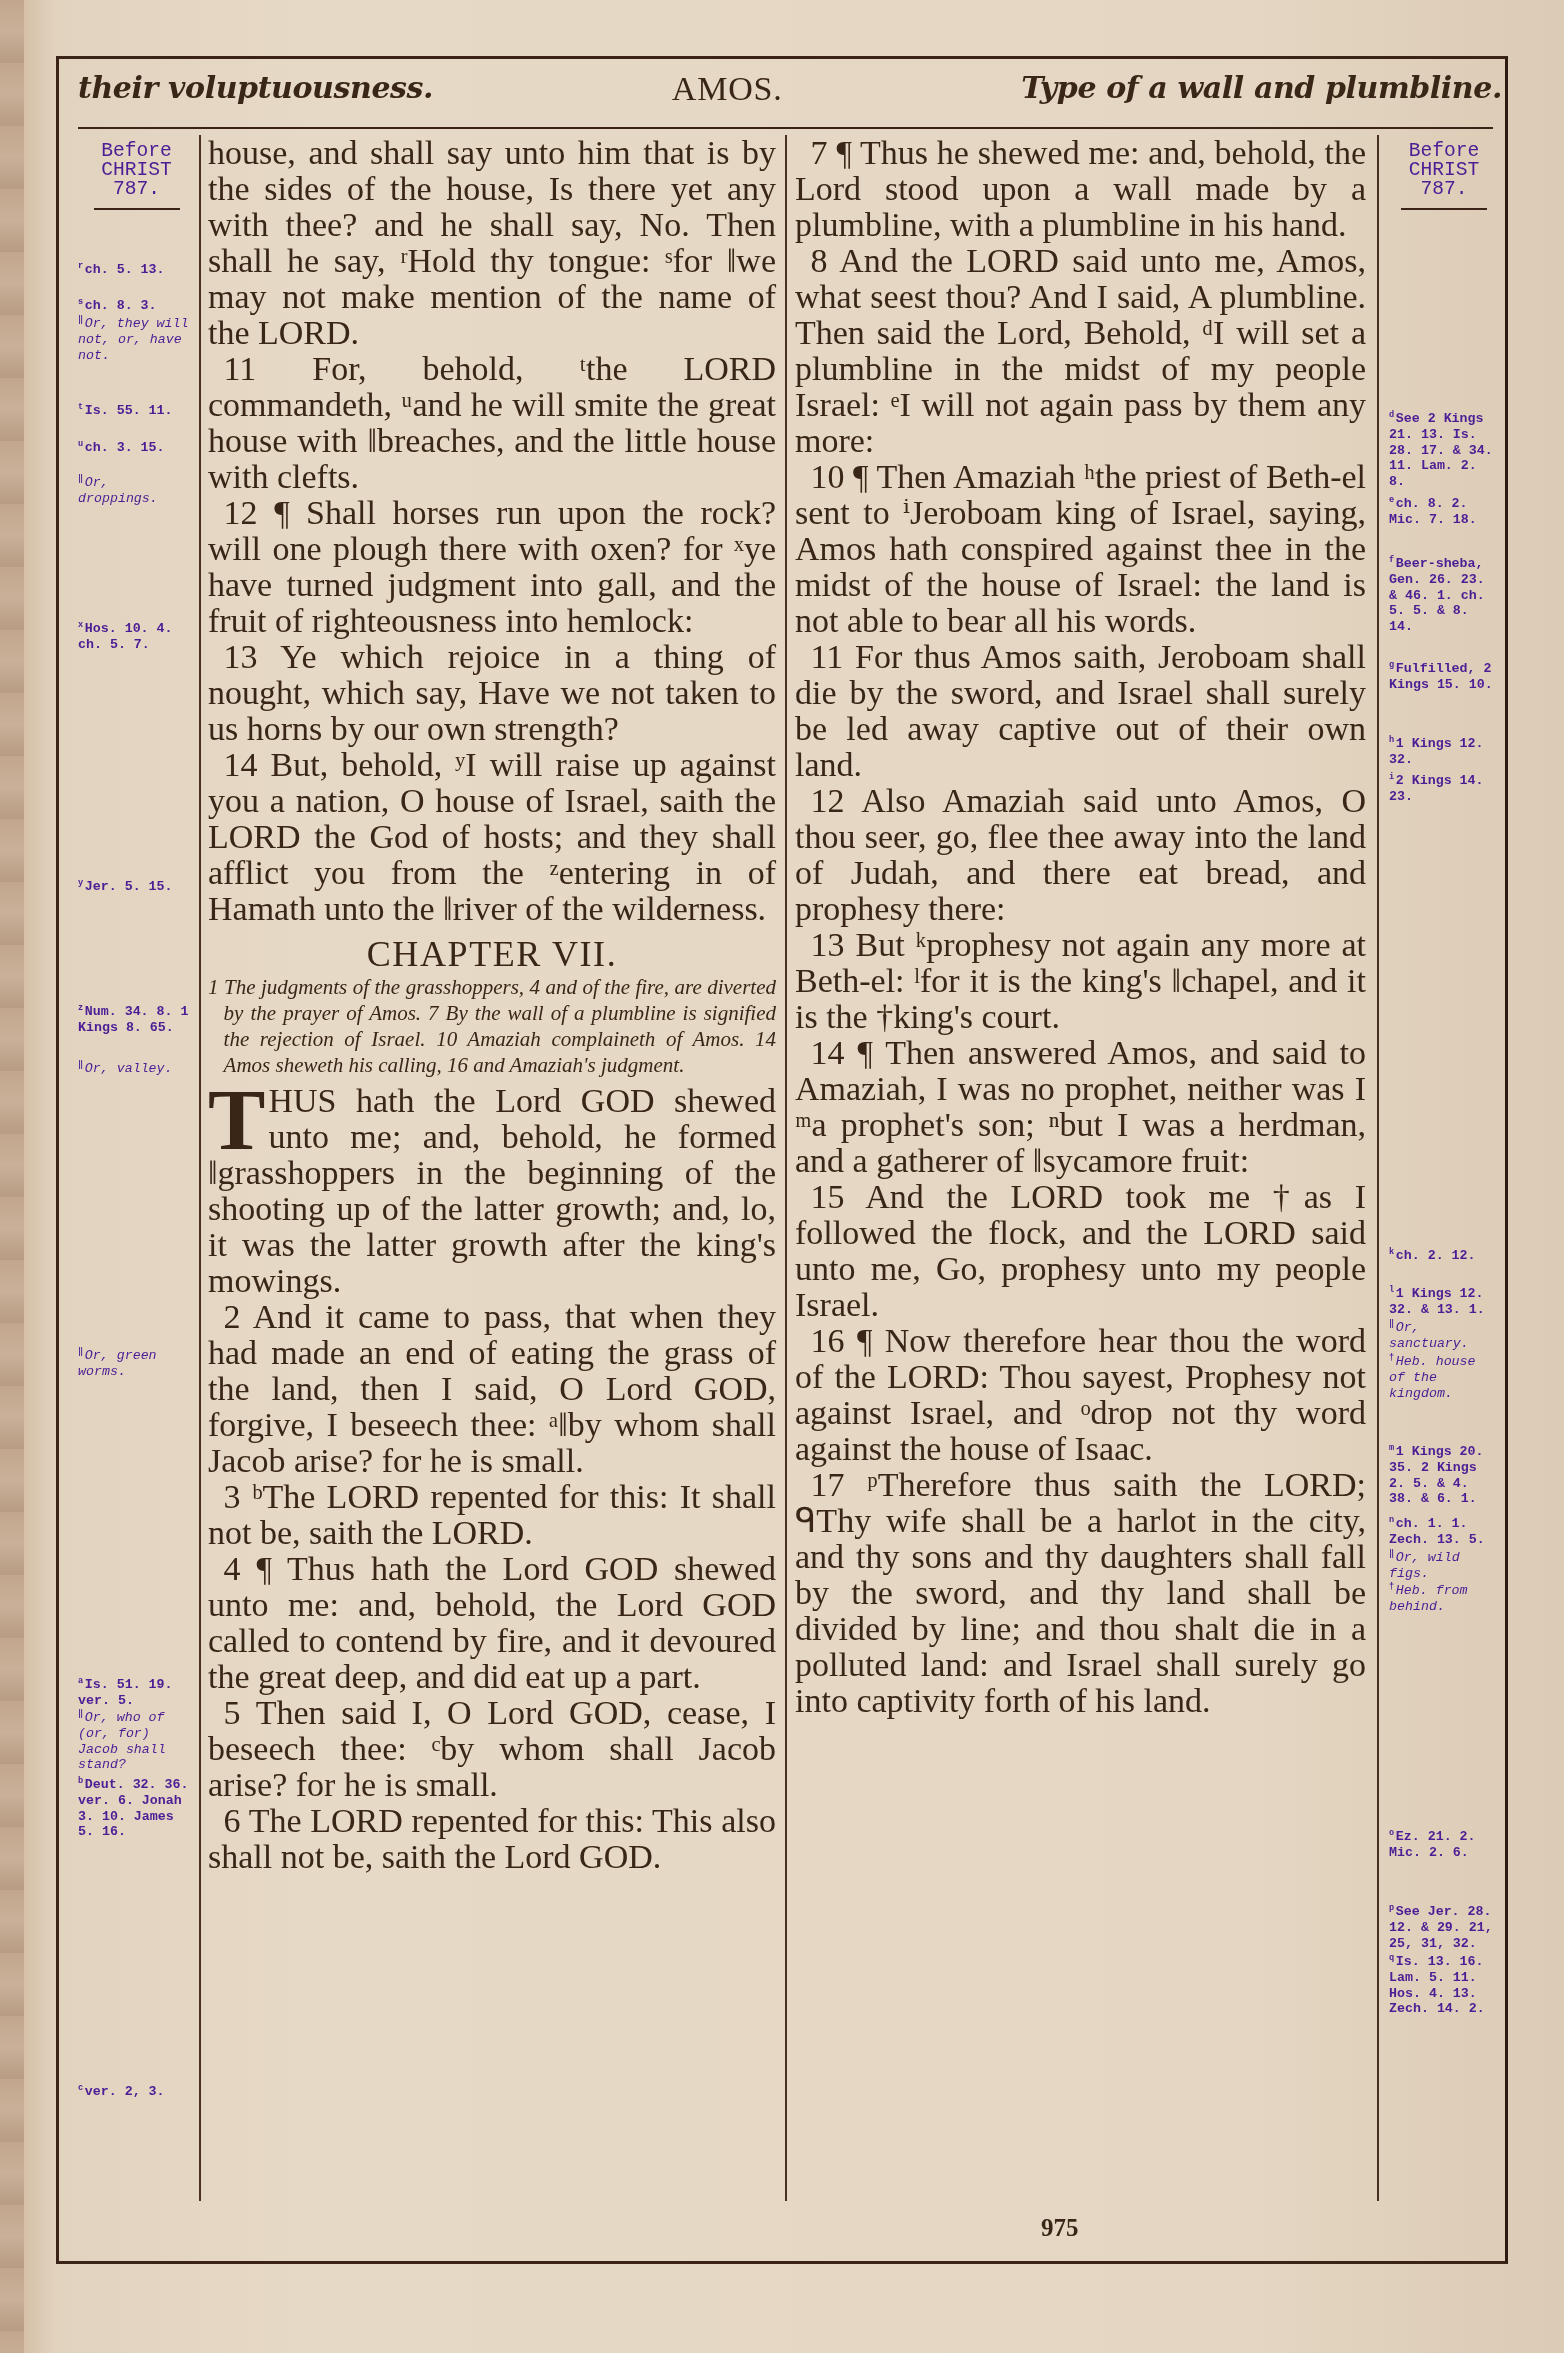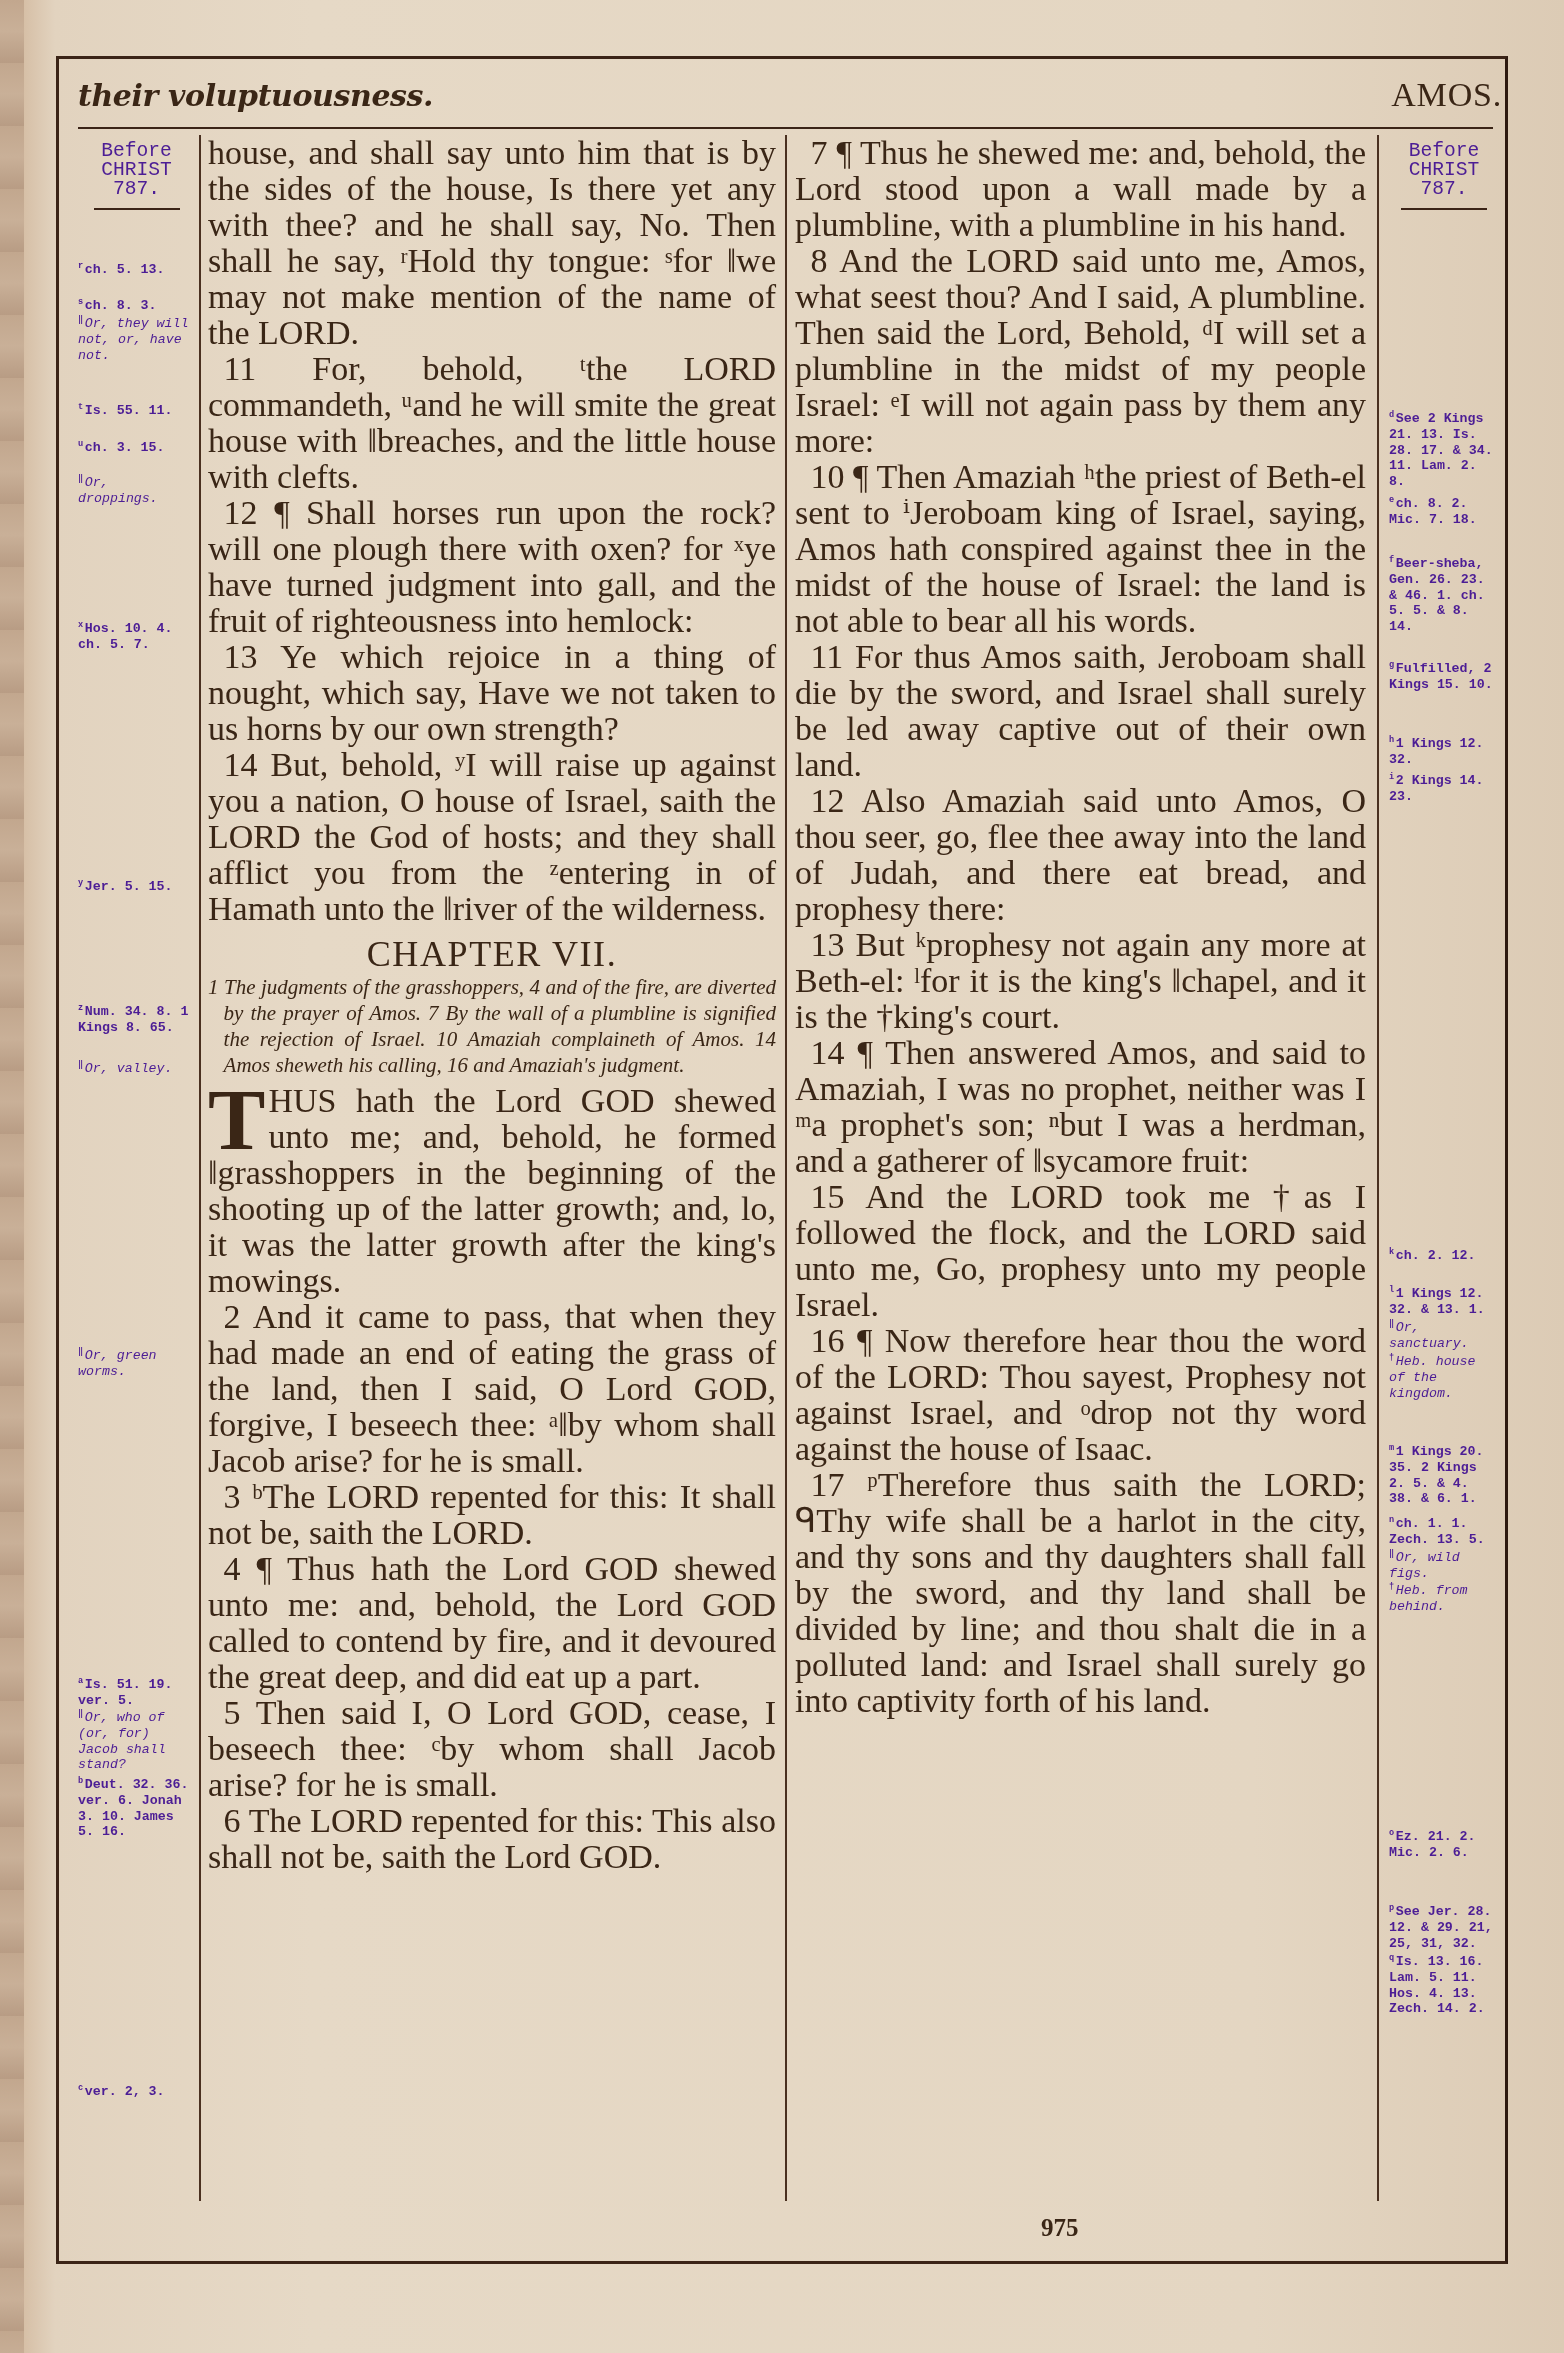--- a/index.html
+++ b/index.html
@@ -14,21 +14,21 @@
     position:absolute; left:0; top:0; width:23.5px; height:2354px;
     background: repeating-linear-gradient(180deg, #c2a78e 0px, #c9b098 31px, #b89c84 63px);
   }
   .page-frame {
     position:absolute; left:56px; top:56px; width:1446px; height:2202px;
     border-top:3.1px solid #3b2417; border-left:3.1px solid #3b2417; border-right:3.9px solid #2e1a10;
     border-bottom:3.1px solid #3b2417;
   }
   .running-head {
     position:absolute; left:78px; top:70px; width:1424px; height:50px;
-    display:flex; justify-content:space-between; align-items:center;
+    display:flex; justify-content:space-between; 
     font-size:33px;
   }
   .rh-left, .rh-right { font-style:italic; font-weight:bold; font-family:"DejaVu Serif", serif; font-size:30px; letter-spacing:-0.4px; }
   .rh-center { font-size:34px; letter-spacing:0.8px; }
   .head-rule { position:absolute; left:78px; top:127px; width:1415px; height:2.3px; background:#3b2417; }
 
   .margin-col { position:absolute; font-family:Liberation Mono, monospace; font-weight:bold; font-size:13.3px; line-height:15.6px; color:#4c1d95; }
   .margin-left { left:78px; width:117px; }
   .margin-right { left:1389px; width:110px; }
   .bc { text-align:center; font-weight:normal; font-size:19.6px; line-height:19px; }
@@ -51,20 +51,21 @@
 </style>
 </head>
 <body>
 
 <div class="spine"></div>
 <div class="page-frame"></div>
 
 <div class="running-head">
   <span class="rh-left">their voluptuousness.</span>
   <span class="rh-center">AMOS.</span>
+  <span class="rh-right">Type of a wall and plumbline.</span>
 </div>
 <div class="head-rule"></div>
 
 <div class="col-rule" style="left:199px; top:135px; height:2066px;"></div>
 <div class="col-rule" style="left:785px; top:135px; height:2066px;"></div>
 <div class="col-rule" style="left:1377px; top:135px; height:2066px;"></div>
 
 <div class="margin-col margin-left" style="top:142px; height:2034px;">
   <div class="bc">
     <div>Before</div>

